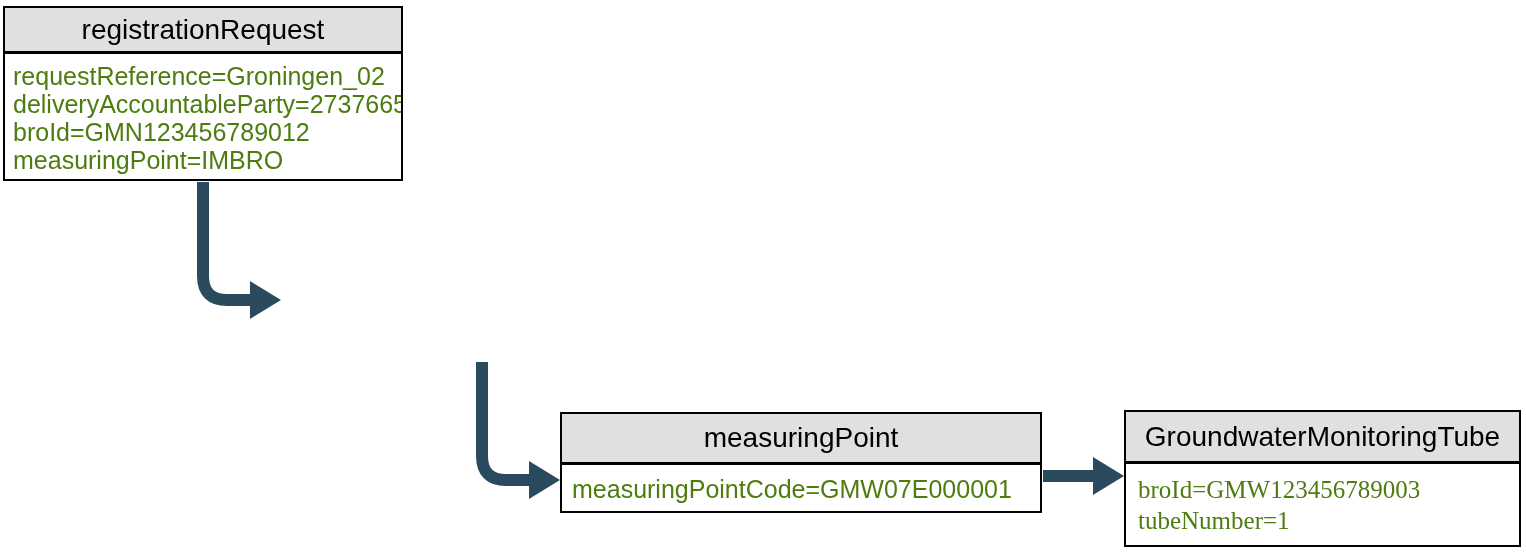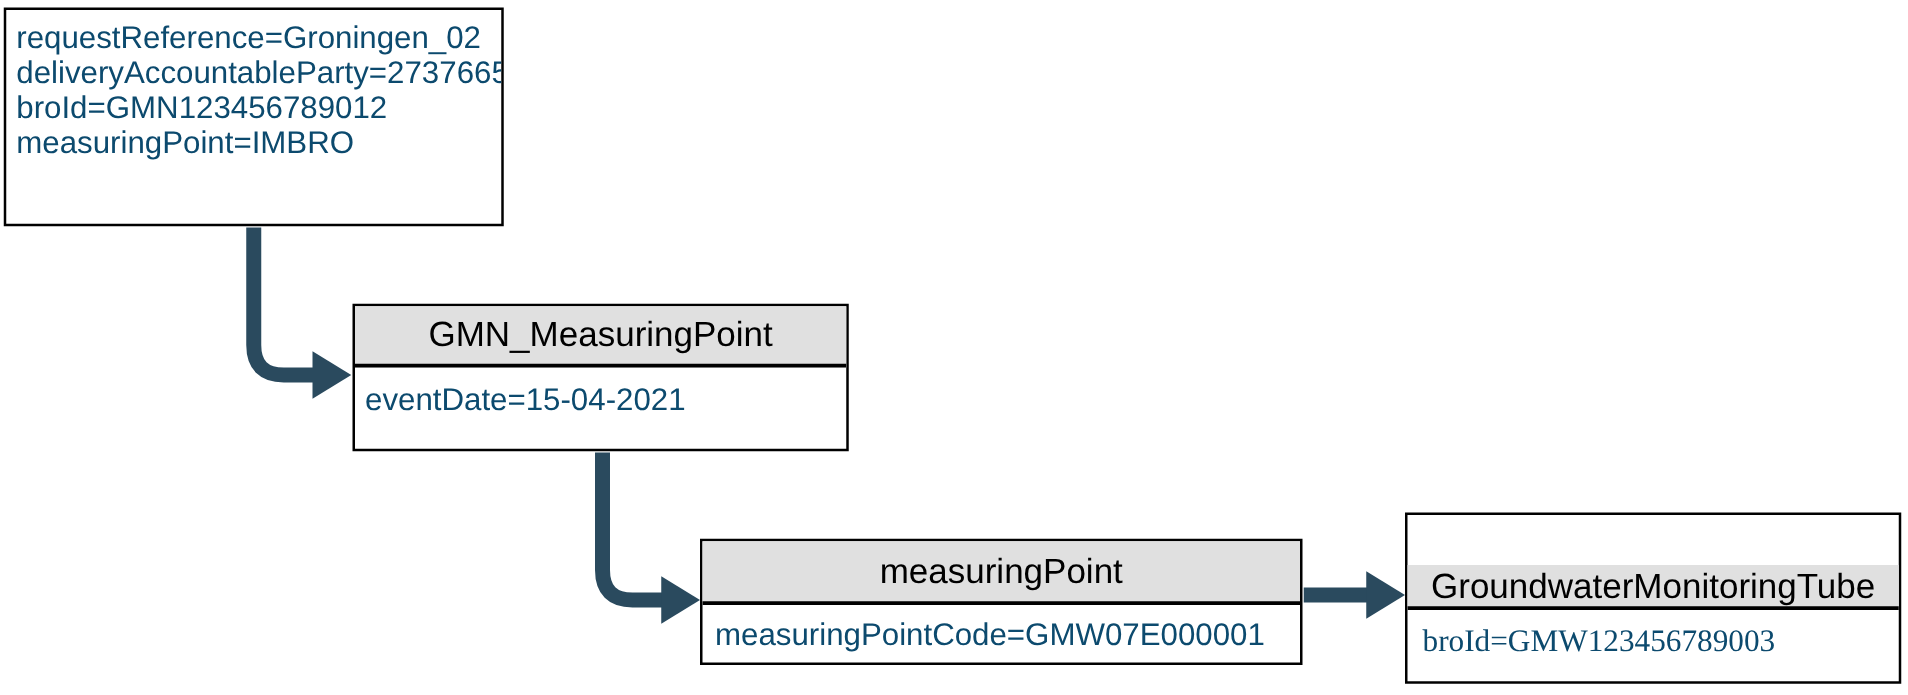--- a/index.html
+++ b/index.html
@@ -45,42 +45,42 @@
     background: var(--header-bg, #E0E0E0);
     border-bottom: 3px solid var(--border-color, #000000);
     font-size: 28px;
     color: #000000;
     white-space: nowrap;
     overflow: hidden;
   }
   .node-body {
     box-sizing: border-box;
     overflow: hidden;
-    color: #0c4a6e;
+    color: #4d7c0f;
   }
   .attr {
     font-size: 25px;
     line-height: 28px;
     white-space: nowrap;
   }
   
   .node1 { left: 3px;    top: 6px;   width: 400px; height: 175px; }
   .node1 .node-header { height: 46px; }
   .node1 .node-body   { padding: 8px 0 0 8px; }
 
   .node2 { left: 282px;  top: 243px; width: 397px; height: 118px; }
   .node2 .node-header { height: 49px; }
   .node2 .node-body   { padding: 12px 0 0 8px; }
 
-  .node3 { left: 560px;  top: 431px; width: 482px; height: 101px; }
+  .node3 { left: 560px;  top: 412px; width: 482px; height: 101px; }
   .node3 .node-header { height: 51px; }
   .node3 .node-body   { padding: 10px 16px 0 10px; }
 
   .node4 { left: 1124px; top: 410px; width: 397px; height: 137px; }
-  .node4 .node-header { height: 36px; margin-top: 40px; }
+  .node4 .node-header { height: 52px; }
   .node4 .node-body   { padding: 10px 0 0 12px; font-family: Liberation Serif, serif; }
   .node4 .attr        { line-height: 31px; }
 </style>
 </head>
 <body>
 
 <div class="canvas">
 
   <svg class="arrows" width="1526" height="556" viewBox="0 0 1526 556">
     <g>
@@ -91,42 +91,38 @@
       <path class="arrow-line" d="M482 362 L482 456 Q482 480 506 480 L530 480"></path>
       <polygon class="arrow-head" points="529,461 529,499 560,480"></polygon>
     </g>
     <g>
       <path class="arrow-line" d="M1043 476 L1094 476"></path>
       <polygon class="arrow-head" points="1093,457 1093,495 1124,476"></polygon>
     </g>
   </svg>
 
   <div class="node node1">
+    <div class="node-header">registrationRequest</div>
     <div class="node-body">
       <div class="attr">requestReference=Groningen_02</div>
       <div class="attr">deliveryAccountableParty=27376655</div>
       <div class="attr">broId=GMN123456789012</div>
       <div class="attr">measuringPoint=IMBRO</div>
     </div>
   </div>
 
-  <div class="node node2">
-    <div class="node-header">GMN_MeasuringPoint</div>
-    <div class="node-body">
-      <div class="attr">eventDate=15-04-2021</div>
-    </div>
-  </div>
 
   <div class="node node3">
     <div class="node-header">measuringPoint</div>
     <div class="node-body">
       <div class="attr">measuringPointCode=GMW07E000001</div>
     </div>
   </div>
 
   <div class="node node4">
     <div class="node-header">GroundwaterMonitoringTube</div>
     <div class="node-body">
       <div class="attr">broId=GMW123456789003</div>
+      <div class="attr">tubeNumber=1</div>
     </div>
   </div>
 
 </div>
 
 </body></html>

